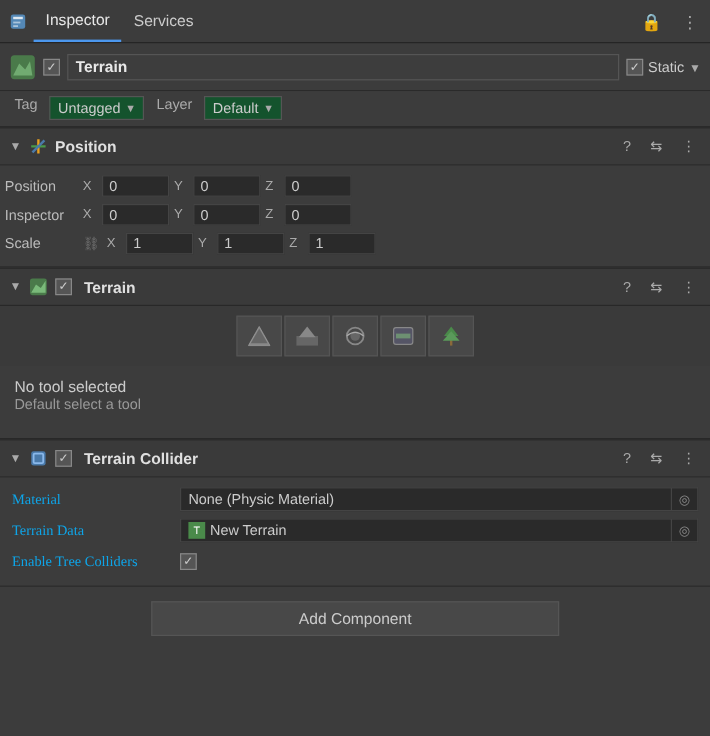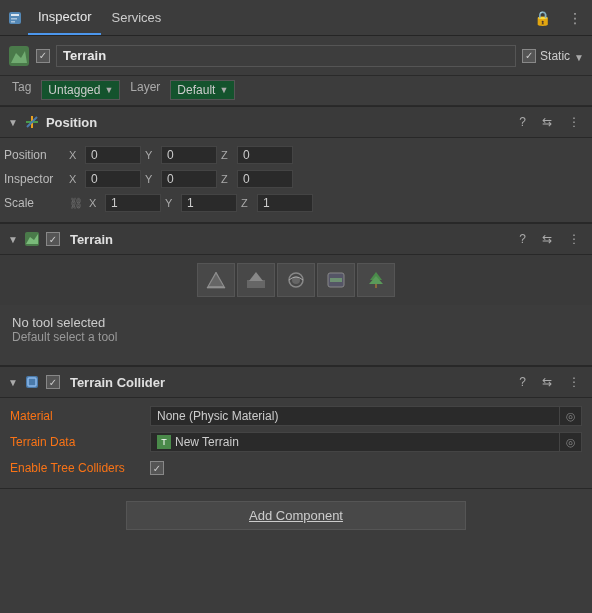--- a/index.html
+++ b/index.html
@@ -215,21 +215,21 @@
       padding: 6px 10px;
     }
     .collider-row {
       display: flex;
       align-items: center;
       height: 24px;
       margin-bottom: 2px;
     }
     .collider-label {
       width: 140px;
-      font-size: 12px; color: #f97316;
+      font-size: 12px; color: #0ea5e9; font-family: Liberation Serif, serif;
     }
     .collider-value {
       flex: 1;
       display: flex; align-items: center;
     }
     .field-box {
       flex: 1;
       background: #2a2a2a;
       border: 1px solid #444;
       color: #ccc;
@@ -254,21 +254,20 @@
       font-size: 9px; color: #fff;
     }
 
     
     .add-component-area {
       display: flex;
       align-items: flex-start;
       justify-content: center;
       padding: 12px;
       background: #3c3c3c;
-      text-decoration: underline;
     }
     .add-component-btn {
       background: #484848;
       border: 1px solid #555;
       color: #ccc;
       font-size: 13px;
       padding: 6px 0;
       width: 340px;
       cursor: pointer;
       text-align: center;

